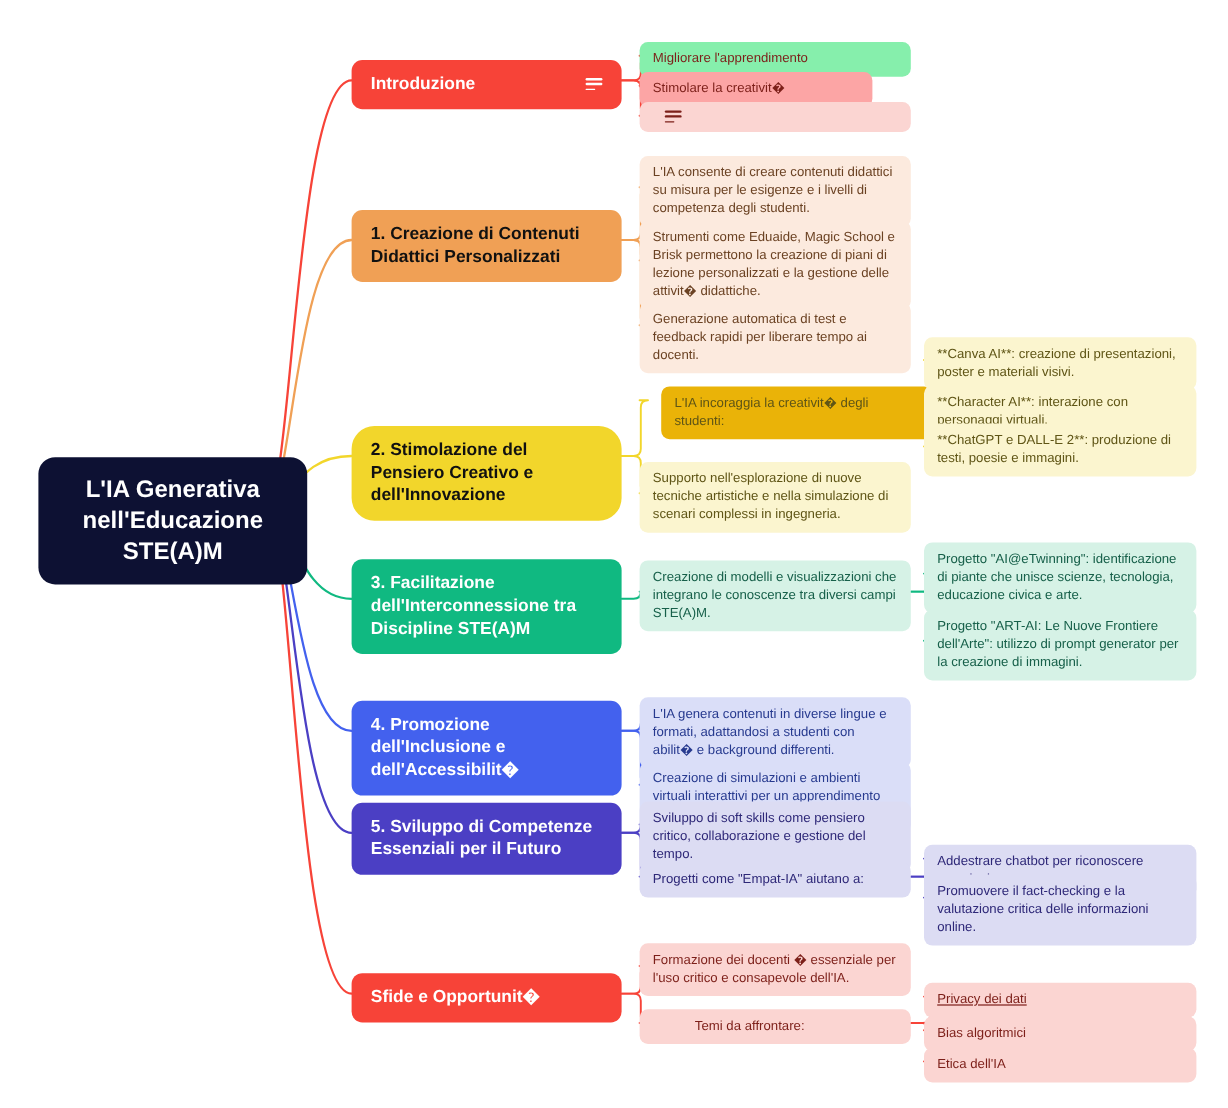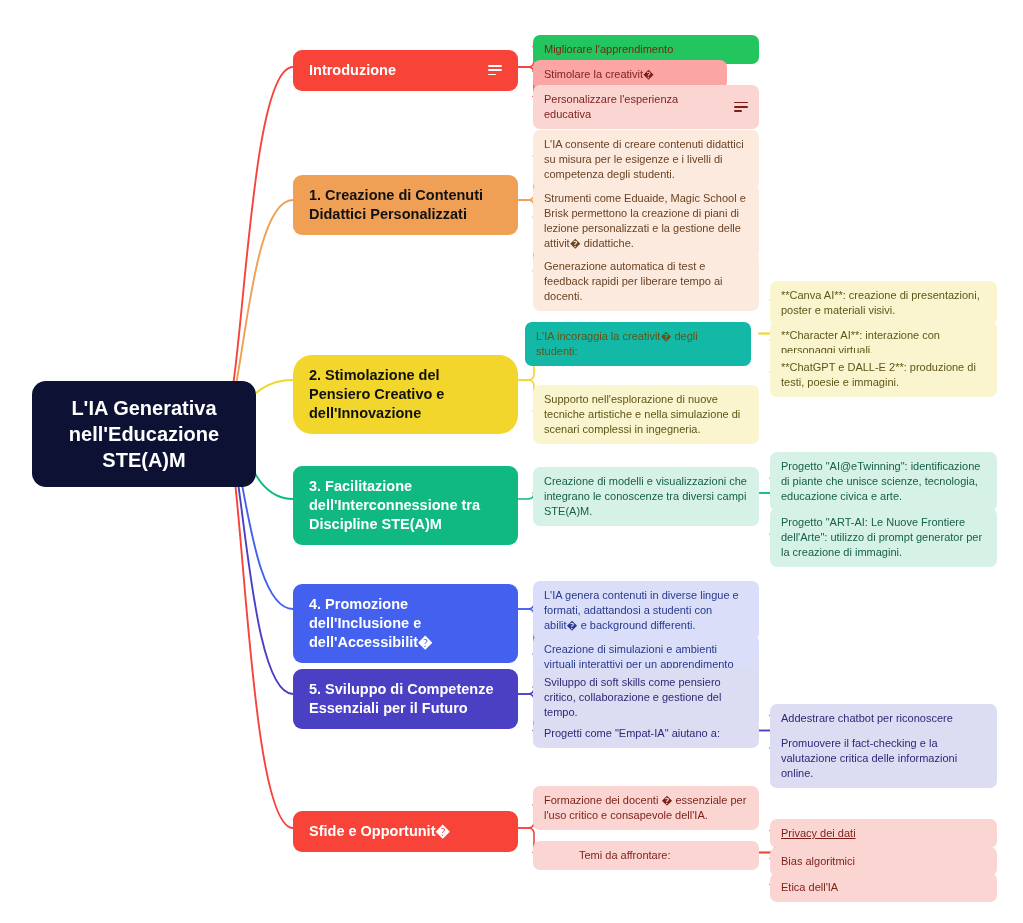--- a/index.html
+++ b/index.html
@@ -90,28 +90,27 @@
         <span class="txt">L'IA Generativa nell'Educazione STE(A)M</span>
       </div>
       <div class="node l1 white" style="left: 293px; top: 50px; width: 225px; min-height: 34px; background: rgb(247, 67, 56);">
         <span class="txt">Introduzione</span>
         <span class="note-icon">
           <i></i>
           <i></i>
           <i></i>
         </span>
       </div>
-      <div class="node leaf" style="left: 533px; top: 35px; width: 226px; min-height: 23px; background: #22c55e; color: rgb(124, 31, 25);">
+      <div class="node leaf" style="left: 533px; top: 35px; width: 226px; min-height: 23px; background: #86efac; color: rgb(124, 31, 25);">
         <span class="txt">Migliorare l'apprendimento</span>
       </div>
       <div class="node leaf" style="left: 533px; top: 60px; width: 194px; min-height: 23px; background: #fca5a5; color: rgb(124, 31, 25);">
         <span class="txt">Stimolare la creativit�</span>
       </div>
       <div class="node leaf" style="left: 533px; top: 85px; width: 226px; min-height: 23px; background: rgb(251, 213, 210); color: rgb(124, 31, 25);">
-        <span class="txt">Personalizzare l'esperienza educativa</span>
         <span class="note-icon">
           <i></i>
           <i></i>
           <i></i>
         </span>
       </div>
       <div class="node l1" style="left: 293px; top: 175px; width: 225px; min-height: 50px; background: rgb(240, 160, 85);">
         <span class="txt">1. Creazione di Contenuti Didattici Personalizzati</span>
       </div>
       <div class="node leaf" style="left: 533px; top: 130px; width: 226px; min-height: 52px; background: rgb(252, 234, 222); color: rgb(107, 66, 35);">
@@ -119,21 +118,21 @@
       </div>
       <div class="node leaf" style="left: 533px; top: 184px; width: 226px; min-height: 66px; background: rgb(252, 234, 222); color: rgb(107, 66, 35);">
         <span class="txt">Strumenti come Eduaide, Magic School e Brisk permettono la creazione di piani di lezione personalizzati e la gestione delle attivit� didattiche.</span>
       </div>
       <div class="node leaf" style="left: 533px; top: 252px; width: 226px; min-height: 38px; background: rgb(252, 234, 222); color: rgb(107, 66, 35);">
         <span class="txt">Generazione automatica di test e feedback rapidi per liberare tempo ai docenti.</span>
       </div>
       <div class="node l1" style="left: 293px; top: 355px; width: 225px; min-height: 50px; background: rgb(242, 214, 43); border-radius: 19px;">
         <span class="txt">2. Stimolazione del Pensiero Creativo e dell'Innovazione</span>
       </div>
-      <div class="node leaf" style="left: 525px; top: 322px; width: 226px; min-height: 23px; background: #14b8a6; color: rgb(95, 85, 22);">
+      <div class="node leaf" style="left: 551px; top: 322px; width: 226px; min-height: 23px; background: #eab308; color: rgb(95, 85, 22);">
         <span class="txt">L'IA incoraggia la creativit� degli studenti:</span>
       </div>
       <div class="node leaf" style="left: 770px; top: 281px; width: 227px; min-height: 38px; background: rgb(251, 245, 207); color: rgb(95, 85, 22);">
         <span class="txt">**Canva AI**: creazione di presentazioni, poster e materiali visivi.</span>
       </div>
       <div class="node leaf" style="left: 770px; top: 321px; width: 227px; min-height: 38px; background: rgb(251, 245, 207); color: rgb(95, 85, 22);">
         <span class="txt">**Character AI**: interazione con personaggi virtuali.</span>
       </div>
       <div class="node leaf" style="left: 770px; top: 353px; width: 227px; min-height: 38px; background: rgb(251, 245, 207); color: rgb(95, 85, 22);">
         <span class="txt">**ChatGPT e DALL-E 2**: produzione di testi, poesie e immagini.</span>

